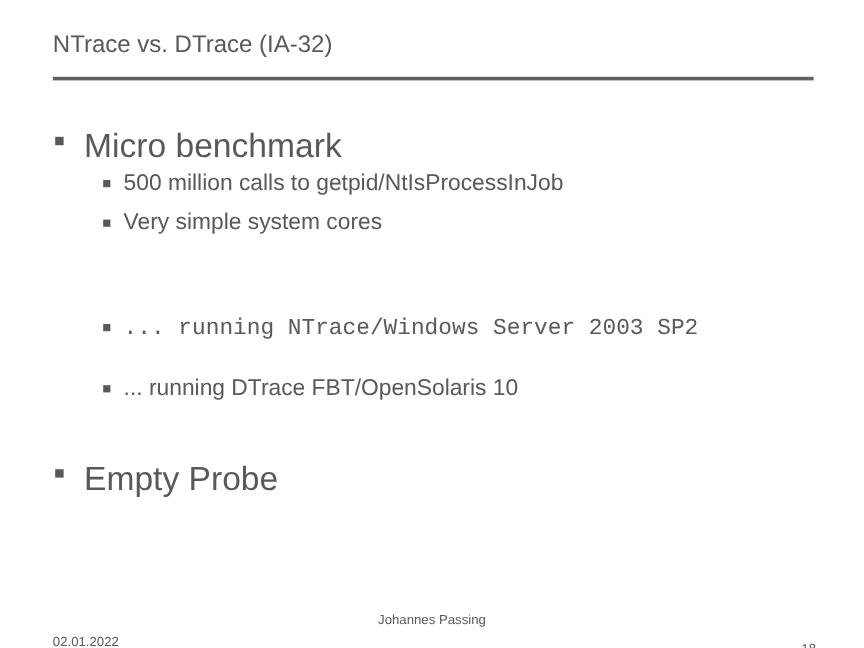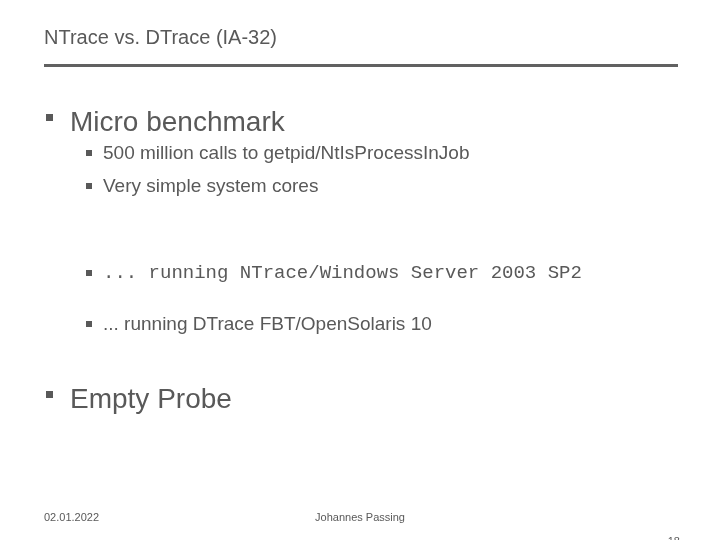--- a/index.html
+++ b/index.html
@@ -74,21 +74,21 @@
   .row-l2b1 { top: 262px; font-family: Liberation Mono, monospace; }
   .row-l2b2 { top: 313px; }
   .row-l1c { top: 383px; }
   .footer-text {
     position: absolute;
     top: 511px;
     font-size: 11px;
     color: #595959;
     white-space: nowrap;
   }
-  .footer-date { left: 44px; }
+  .footer-date { left: 44px; margin-top: 18px; }
   .footer-author { left: 0; right: 0; text-align: center; }
   .footer-page { right: 40px; margin-top: 24px; }
 </style>
 </head>
 <body>
 
 <div class="slide">
 
   <div class="slide-title">NTrace vs. DTrace (IA-32)</div>
 

